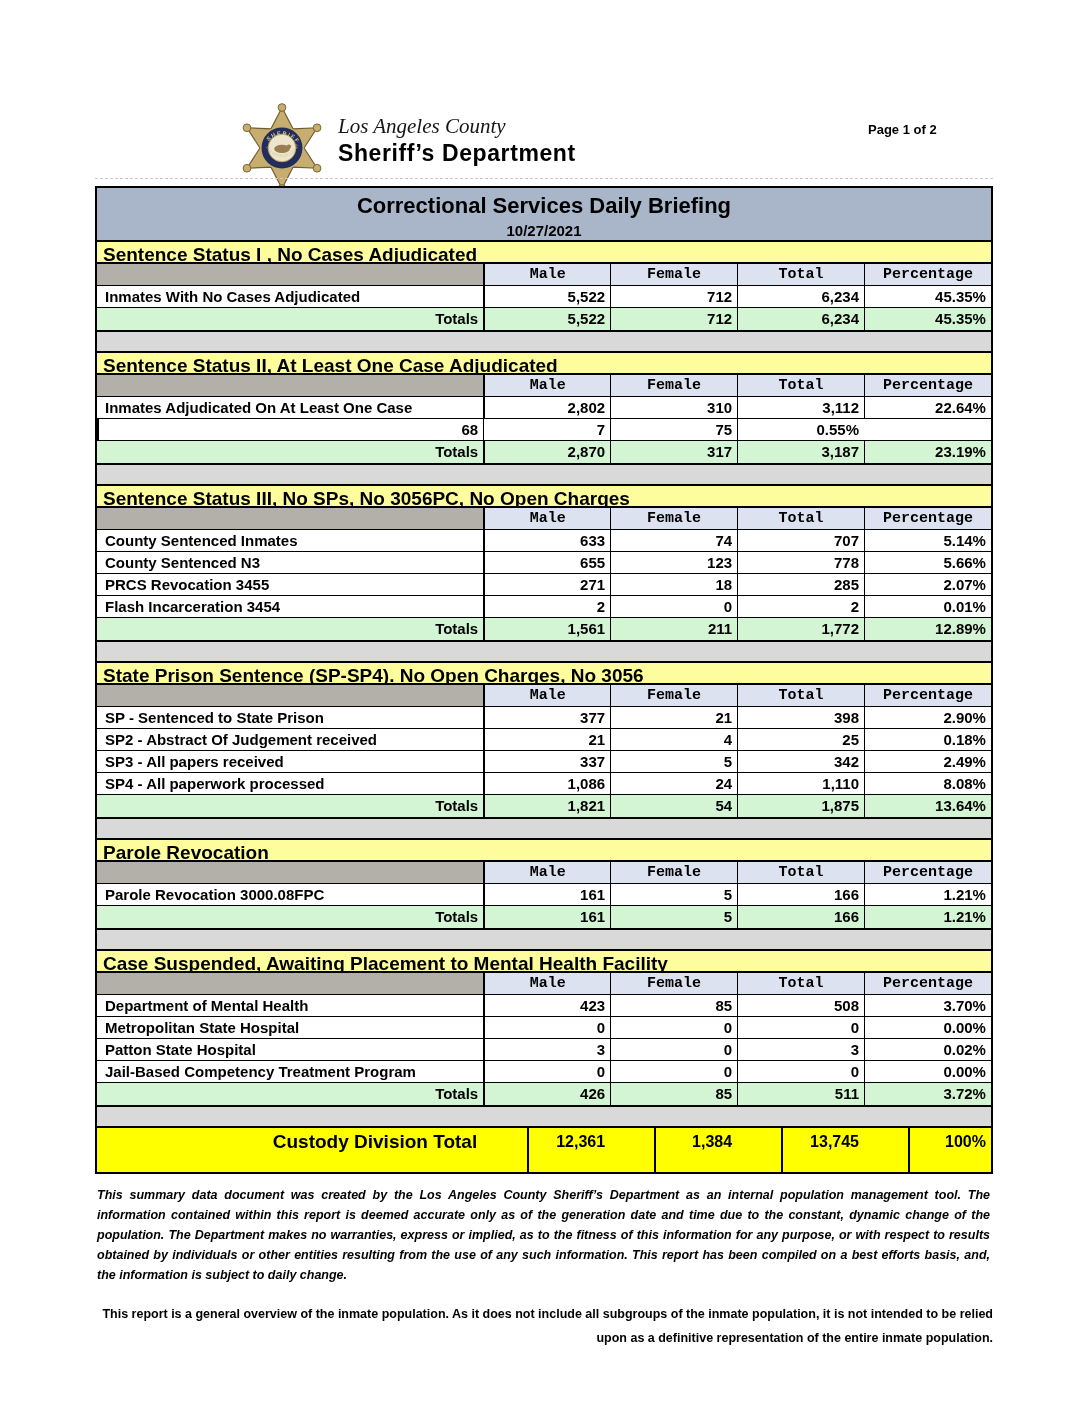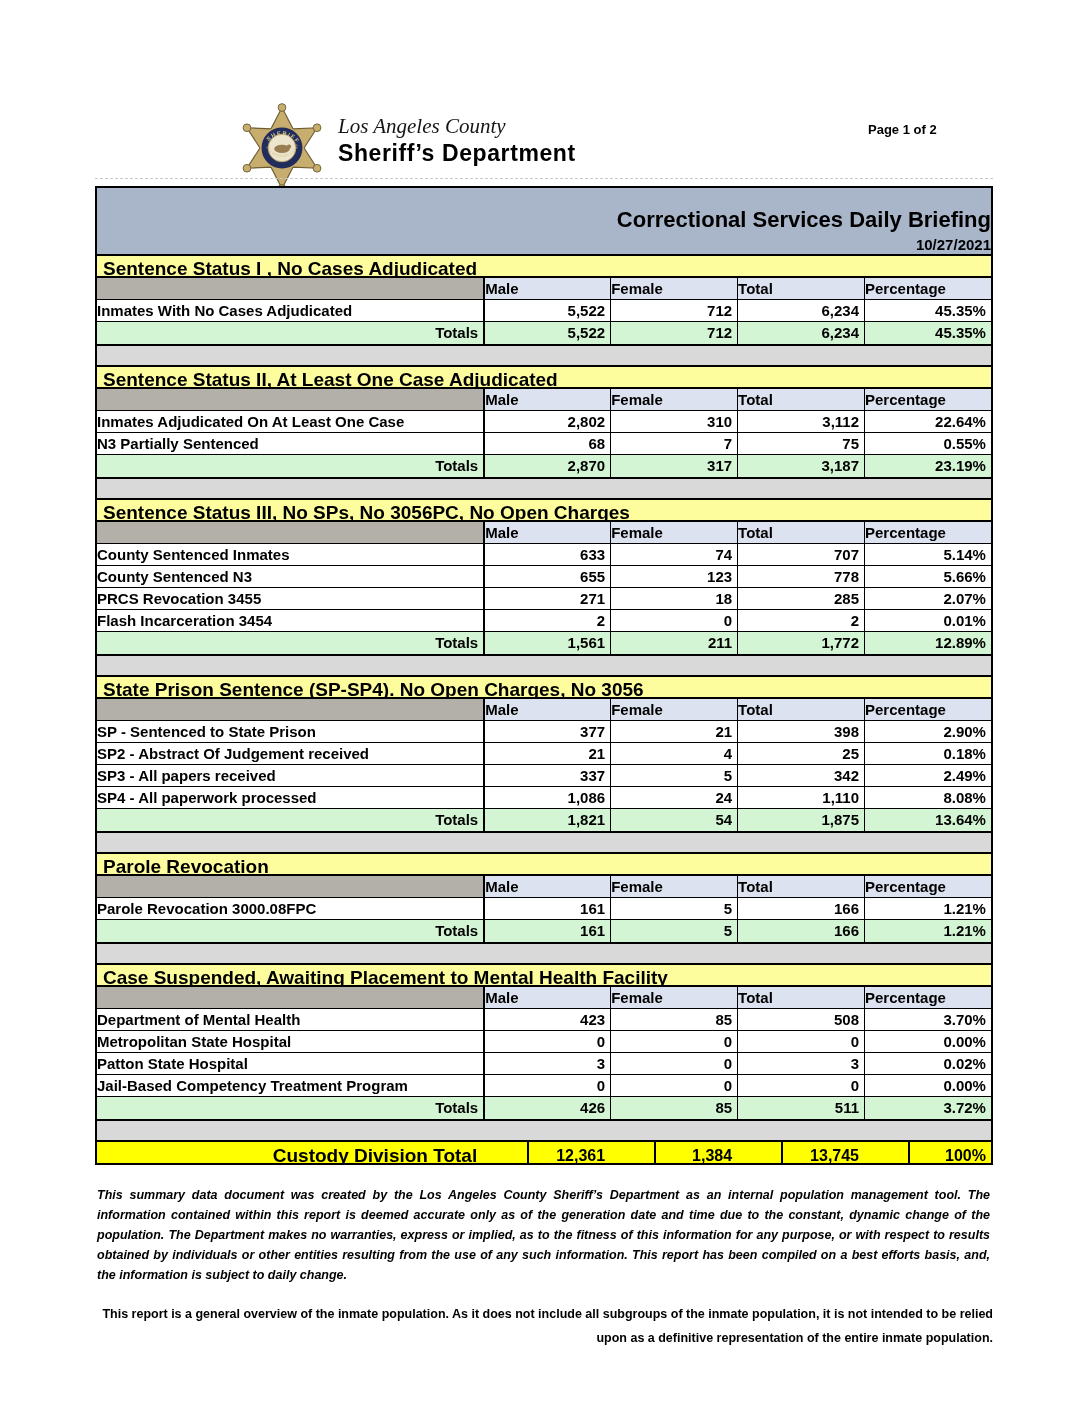--- a/index.html
+++ b/index.html
@@ -12,50 +12,50 @@
   .badge-wrap { position:relative; width:92px; height:96px; }
   .reg-mark { position:absolute; right:-2px; bottom:2px; font-size:8px; color:#333; }
   .agency { margin-left:10px; margin-top:14px; }
   .agency-line1 { font-family:"Liberation Serif", serif; font-style:italic; font-size:21px; color:#151515; }
   .agency-line2 { font-size:23px; font-weight:bold; letter-spacing:0.6px; margin-top:1px; }
   .page-num { position:absolute; top:122px; left:868px; font-size:13px; font-weight:bold; }
   .dashed-line { position:absolute; top:178px; left:95px; width:898px; border-top:1px dashed #c9c9c9; }
 
   
   .report { position:absolute; top:186px; left:95px; width:898px; border:2px solid #000; background:#fff; box-sizing:border-box; }
-  .title-bar { background:var(--title_bar); border-bottom:2px solid #000; text-align:right; padding-top:19px; height:47px; }
+  .title-bar { background:var(--title_bar); border-bottom:2px solid #000; text-align:center; padding-top:5px; height:47px; }
   .title-main { font-size:22px; font-weight:bold; }
   .title-date { font-size:15px; font-weight:bold; margin-top:3px; }
 
   .trow { display:grid; grid-template-columns:43.2% 14.2% 14.2% 14.2% 14.2%; box-sizing:border-box; }
   .span-all { grid-column:1 / -1; }
   .cell { font-weight:bold; font-size:15px; height:21px; line-height:21px; overflow:hidden; white-space:nowrap; box-sizing:content-box; }
 
   .section-title-row { border-bottom:2px solid #000; }
   .section-title { background:var(--section_header); font-size:19px; height:20px; line-height:26px; padding-left:6px; }
 
   .header-row { border-bottom:1px solid #000; }
   .label-header { background:var(--label_header); }
-  .header-cell { background:var(--column_header); text-align:left; border-left:1px solid #000; }
+  .header-cell { background:var(--column_header); text-align:center; border-left:1px solid #000;font-family:Liberation Mono, monospace; }
   .header-cell.first { border-left:2px solid #000; }
 
   .data-row { border-bottom:1px solid #000; background:#fff; }
-  .label-cell { padding-left:0; text-align:left; }
+  .label-cell { padding-left:8px; text-align:left; }
   .num { text-align:right; padding-right:5px; border-left:1px solid #000; }
   .num.first { border-left:2px solid #000; }
 
   .totals-row { border-bottom:2px solid #000; background:var(--totals_row); }
   .totals-row .label-cell { text-align:right; padding-right:5px; padding-left:8px; }
   .totals-row .cell { height:22px; line-height:22px; }
 
   .gap-row { border-bottom:2px solid #000; background:var(--gap); }
   .gap-row > div { height:19px; }
 
   .grand-row { background:var(--grand_total); }
-  .grand-row .cell { height:21px; line-height:28px; font-size:16px;margin-left:44px; }
+  .grand-row .cell { height:44px; line-height:28px; font-size:16px;margin-left:44px; }
   .grand-row .label-cell { text-align:right; padding-right:6px; padding-left:0; font-size:19px; }
   .grand-row .num { border-left:2px solid #000; }
   .report > :last-child, .report .grand-row { border-bottom:none; }
 
   
   .footnote1 {
     position:absolute; top:1185px; left:97px; width:893px;
     font-size:12.5px; font-weight:bold; font-style:italic; line-height:1.6; text-align:justify;
   }
   .footnote2 {
@@ -146,21 +146,20 @@
         <div class="cell header-cell">Percentage</div>
       </div>
       <div class="trow data-row">
         <div class="cell label-cell">Inmates Adjudicated On At Least One Case</div>
         <div class="cell num first">2,802</div>
         <div class="cell num">310</div>
         <div class="cell num">3,112</div>
         <div class="cell num">22.64%</div>
       </div>
       <div class="trow data-row">
-        <div class="cell label-cell">N3 Partially Sentenced</div>
         <div class="cell num first">68</div>
         <div class="cell num">7</div>
         <div class="cell num">75</div>
         <div class="cell num">0.55%</div>
       </div>
       <div class="trow totals-row">
         <div class="cell label-cell">Totals</div>
         <div class="cell num first">2,870</div>
         <div class="cell num">317</div>
         <div class="cell num">3,187</div>

